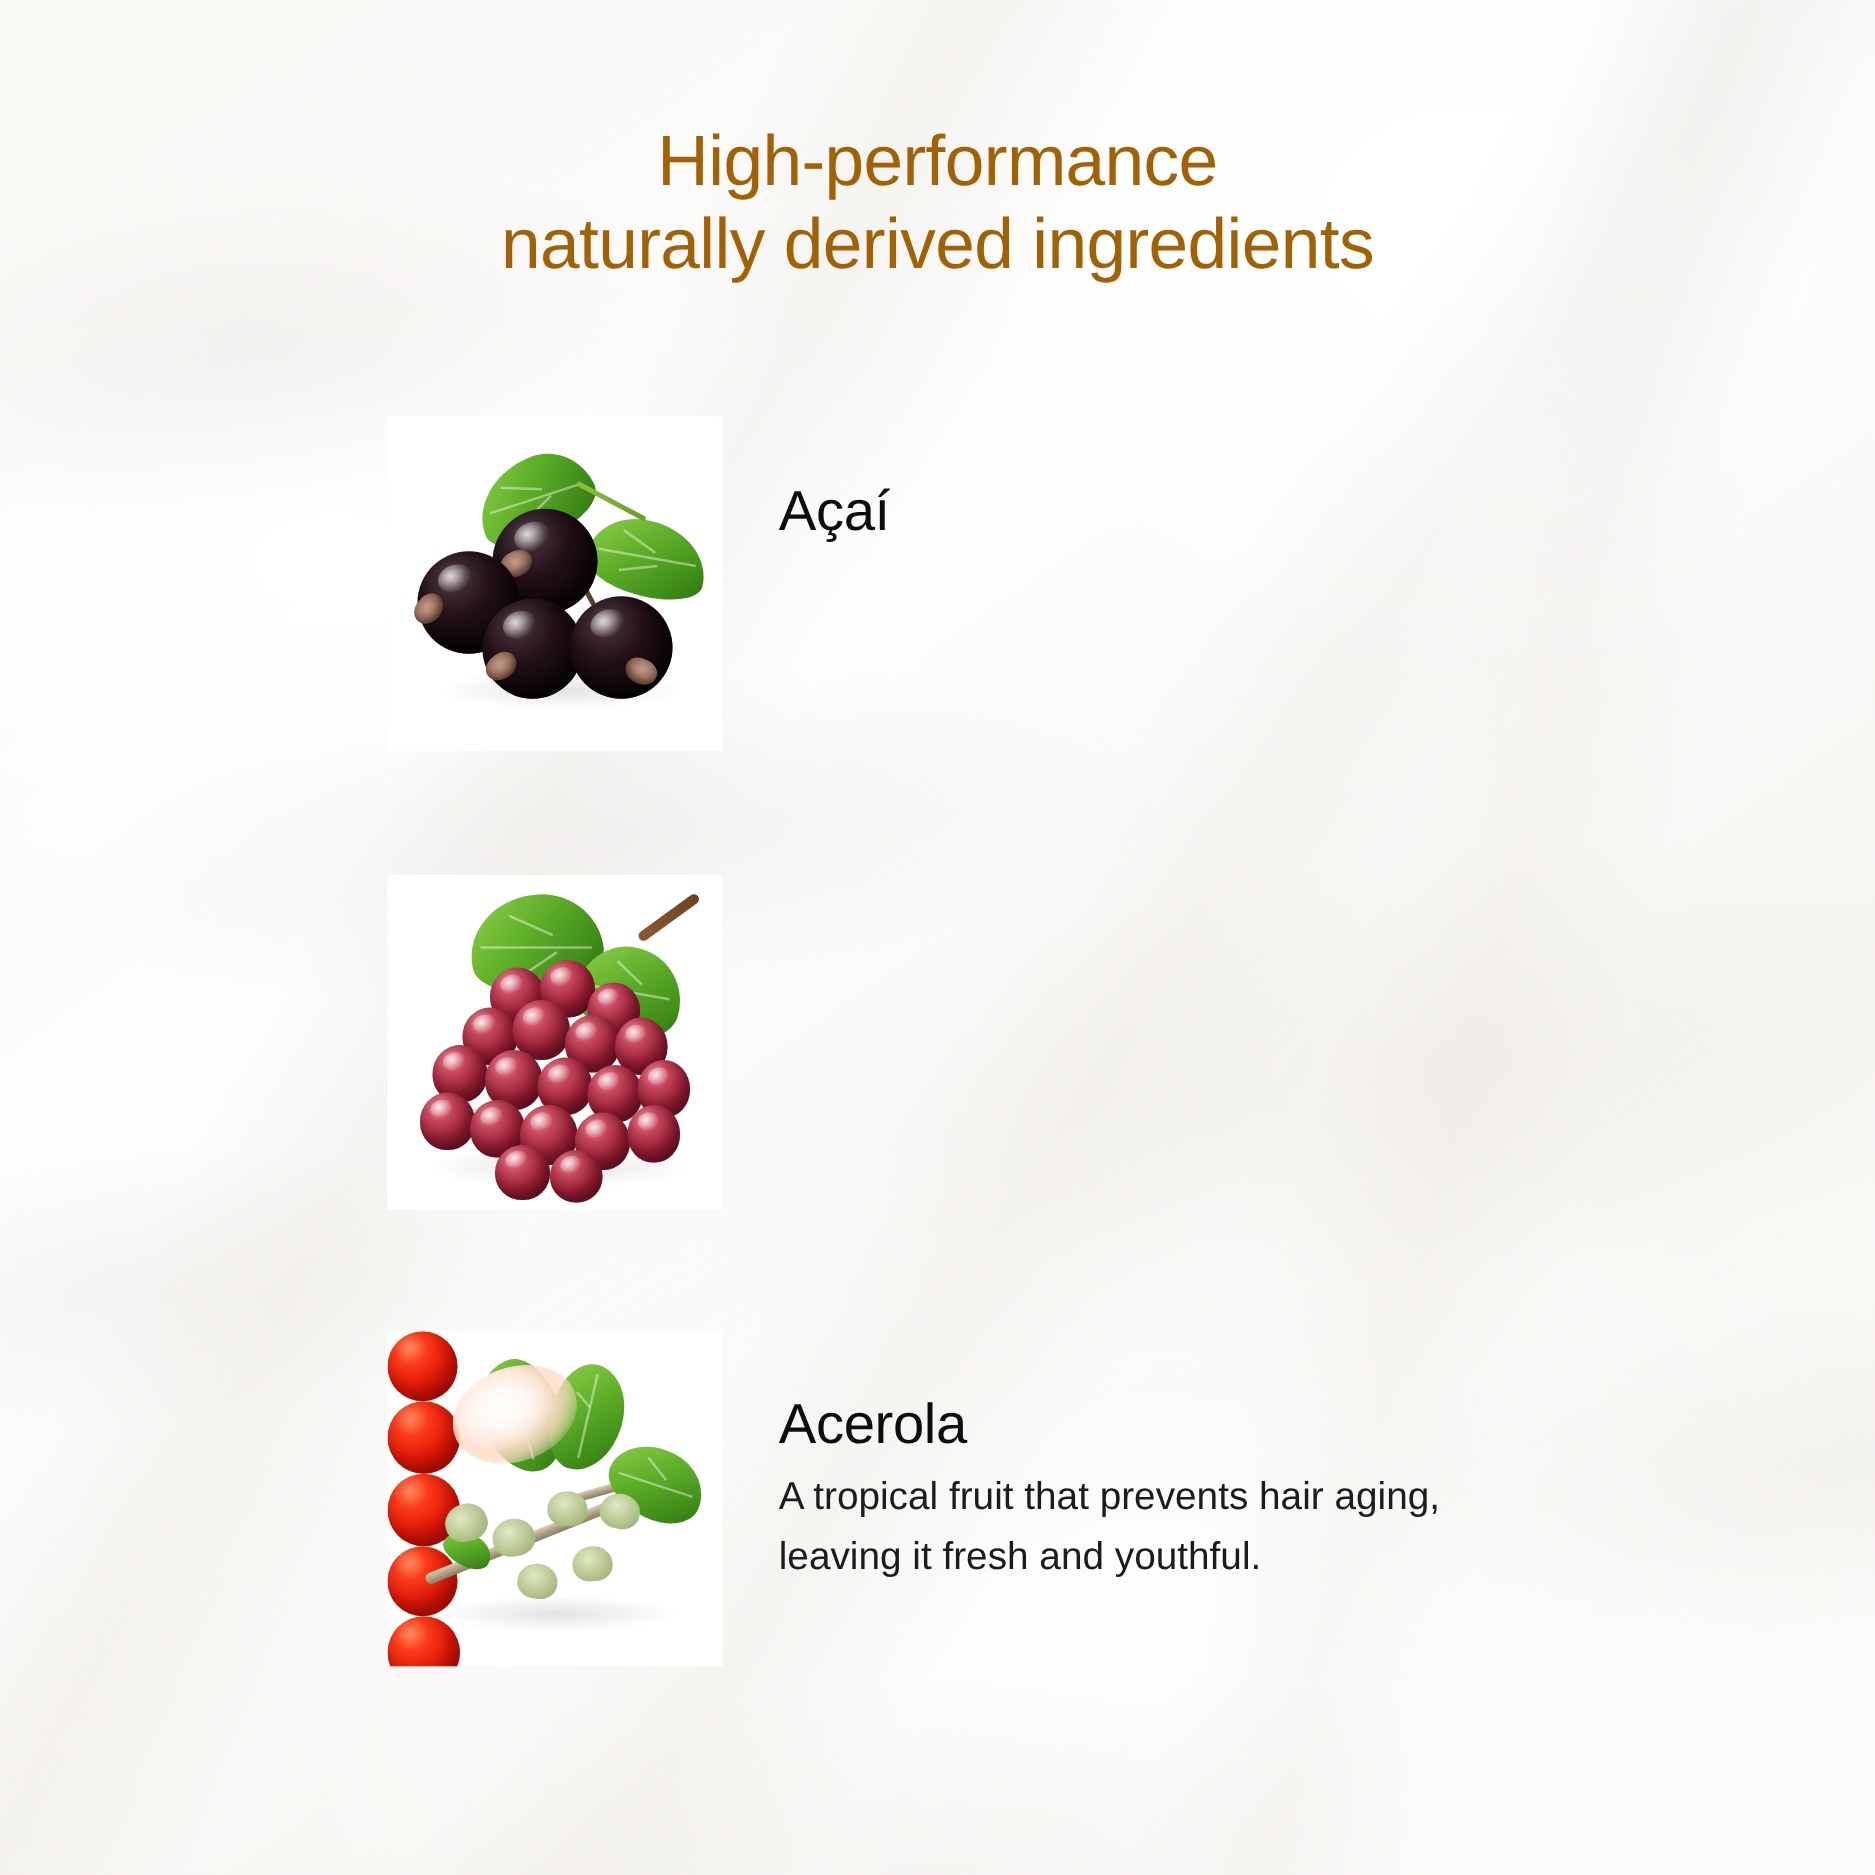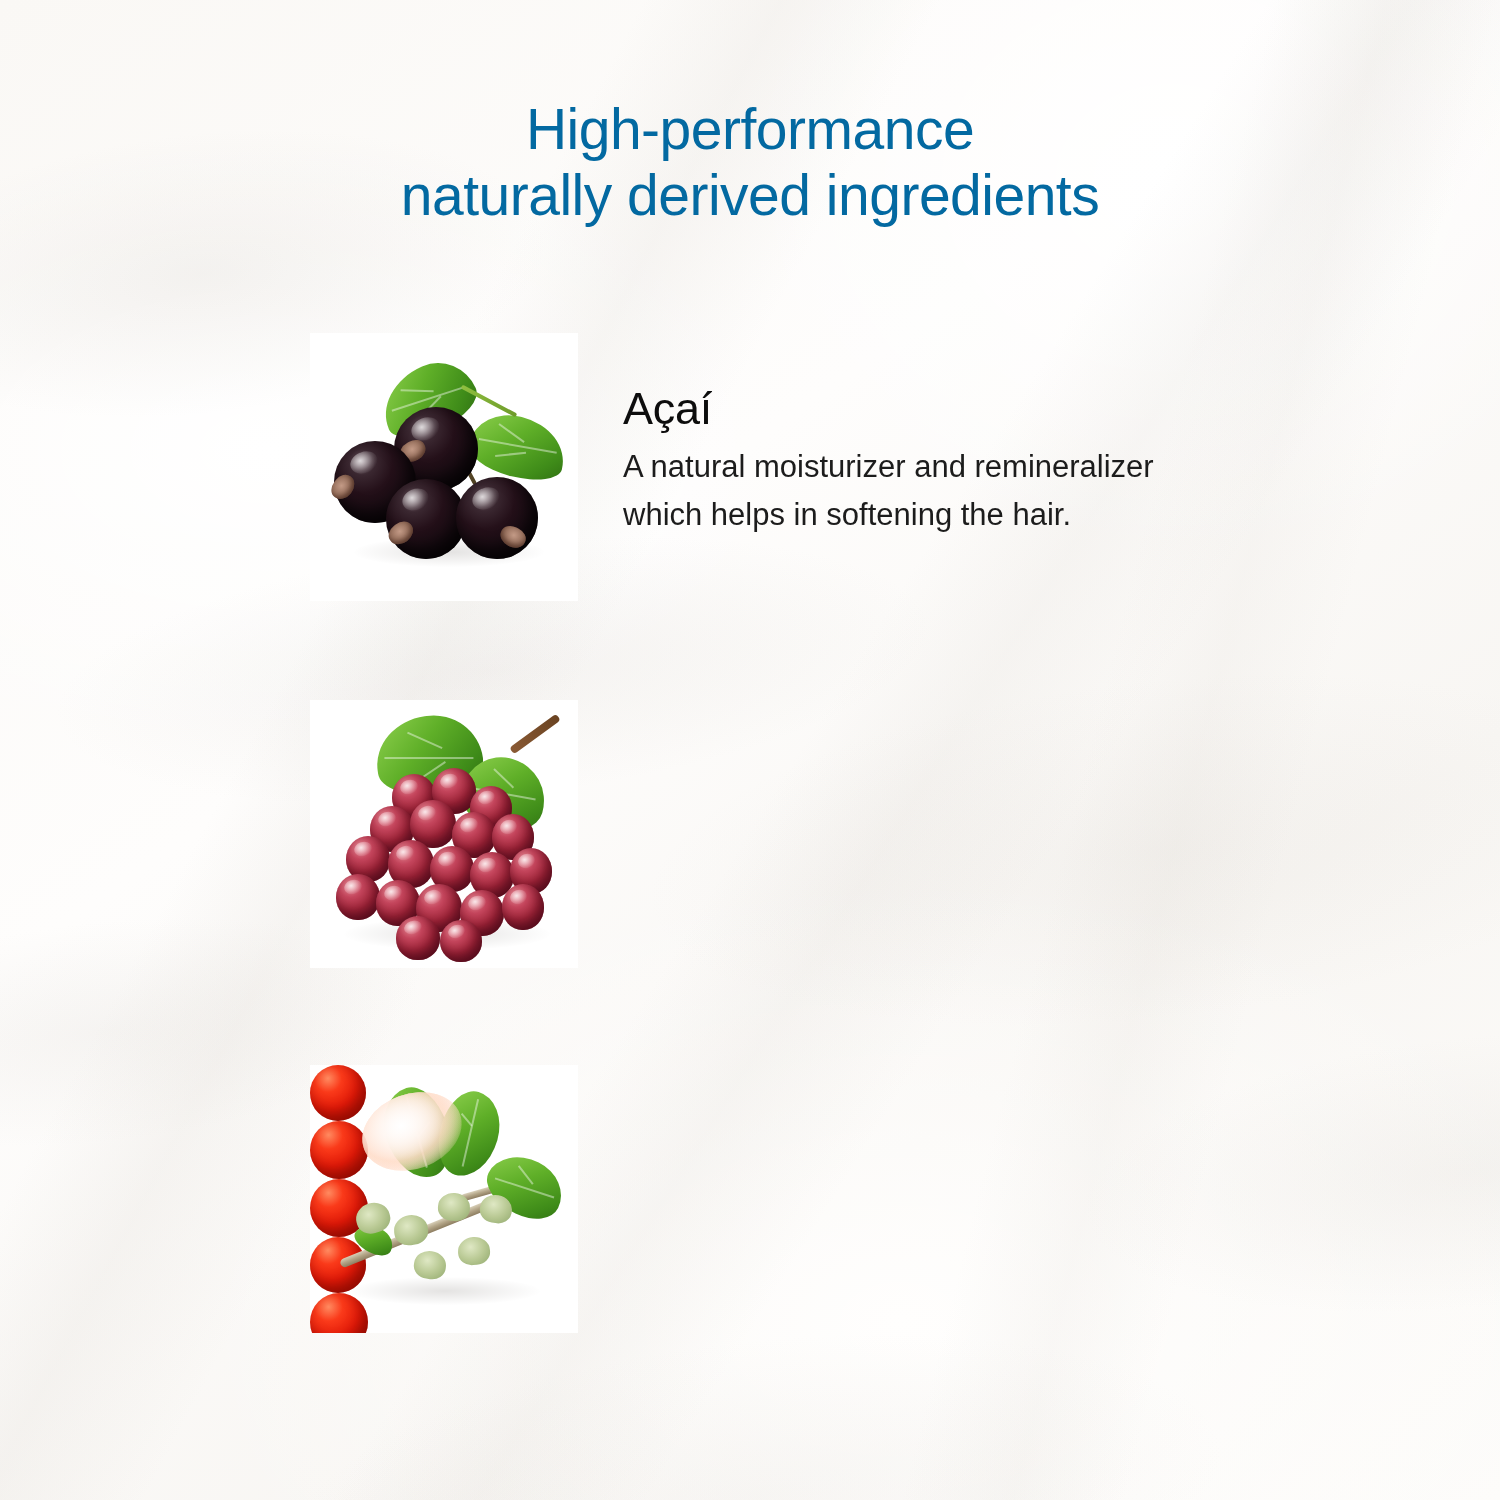--- a/index.html
+++ b/index.html
@@ -50,21 +50,21 @@
       linear-gradient(104deg, rgba(255,255,255,0) 68%, rgba(212,206,198,0.12) 74%, rgba(255,255,255,0) 80%);
   }
 
   
   .headline {
     position: absolute;
     top: 96px;
     left: 0;
     width: 1500px;
     text-align: center;
-    color: #0369a1;
+    color: #a16207;
     font-size: 57px;
     line-height: 66px;
     font-weight: 400;
     letter-spacing: -0.5px;
     white-space: pre-line;
   }
 
   
   .row {
     position: absolute;
@@ -259,22 +259,20 @@
         <div class="berry acai-berry" style="left:76px; top:146px; width:80px; height:80px;">
           <div class="calyx" style="left:2px; top:44px; transform:rotate(-38deg);"></div>
         </div>
         <div class="berry acai-berry" style="left:146px; top:144px; width:82px; height:82px;">
           <div class="calyx" style="left:44px; top:50px; transform:rotate(26deg);"></div>
         </div>
       </div>
     </div>
     <div class="copy">
       <div class="ing-name">Açaí</div>
-      <div class="ing-desc">A natural moisturizer and remineralizer
-which helps in softening the hair.</div>
     </div>
   </div>
 
   <div class="row row-2">
     <div class="thumb">
       <div class="thumb-art">
 
         <div class="leaf leaf-green" style="left:66px; top:16px; width:106px; height:78px;
                     border-radius: 52% 48% 46% 54% / 62% 64% 38% 36%;
                     transform: rotate(-8deg);">
@@ -356,15 +354,20 @@
         <div class="hull" style="left:104px; top:186px; width:32px; height:28px; transform:rotate(8deg);"></div>
 
         <div class="acerola" style="left:32px; top:98px; width:56px; height:56px;"></div>
         <div class="acerola" style="left:74px; top:112px; width:58px; height:58px;"></div>
         <div class="acerola" style="left:118px; top:82px; width:58px; height:58px;"></div>
         <div class="acerola" style="left:172px; top:98px; width:56px; height:56px;"></div>
         <div class="acerola" style="left:150px; top:152px; width:58px; height:58px;"></div>
 
       </div>
     </div>
+    <div class="copy">
+      <div class="ing-name">Acerola</div>
+      <div class="ing-desc">A tropical fruit that prevents hair aging,
+leaving it fresh and youthful.</div>
+    </div>
   </div>
 
 </div>
 
 </body></html>

